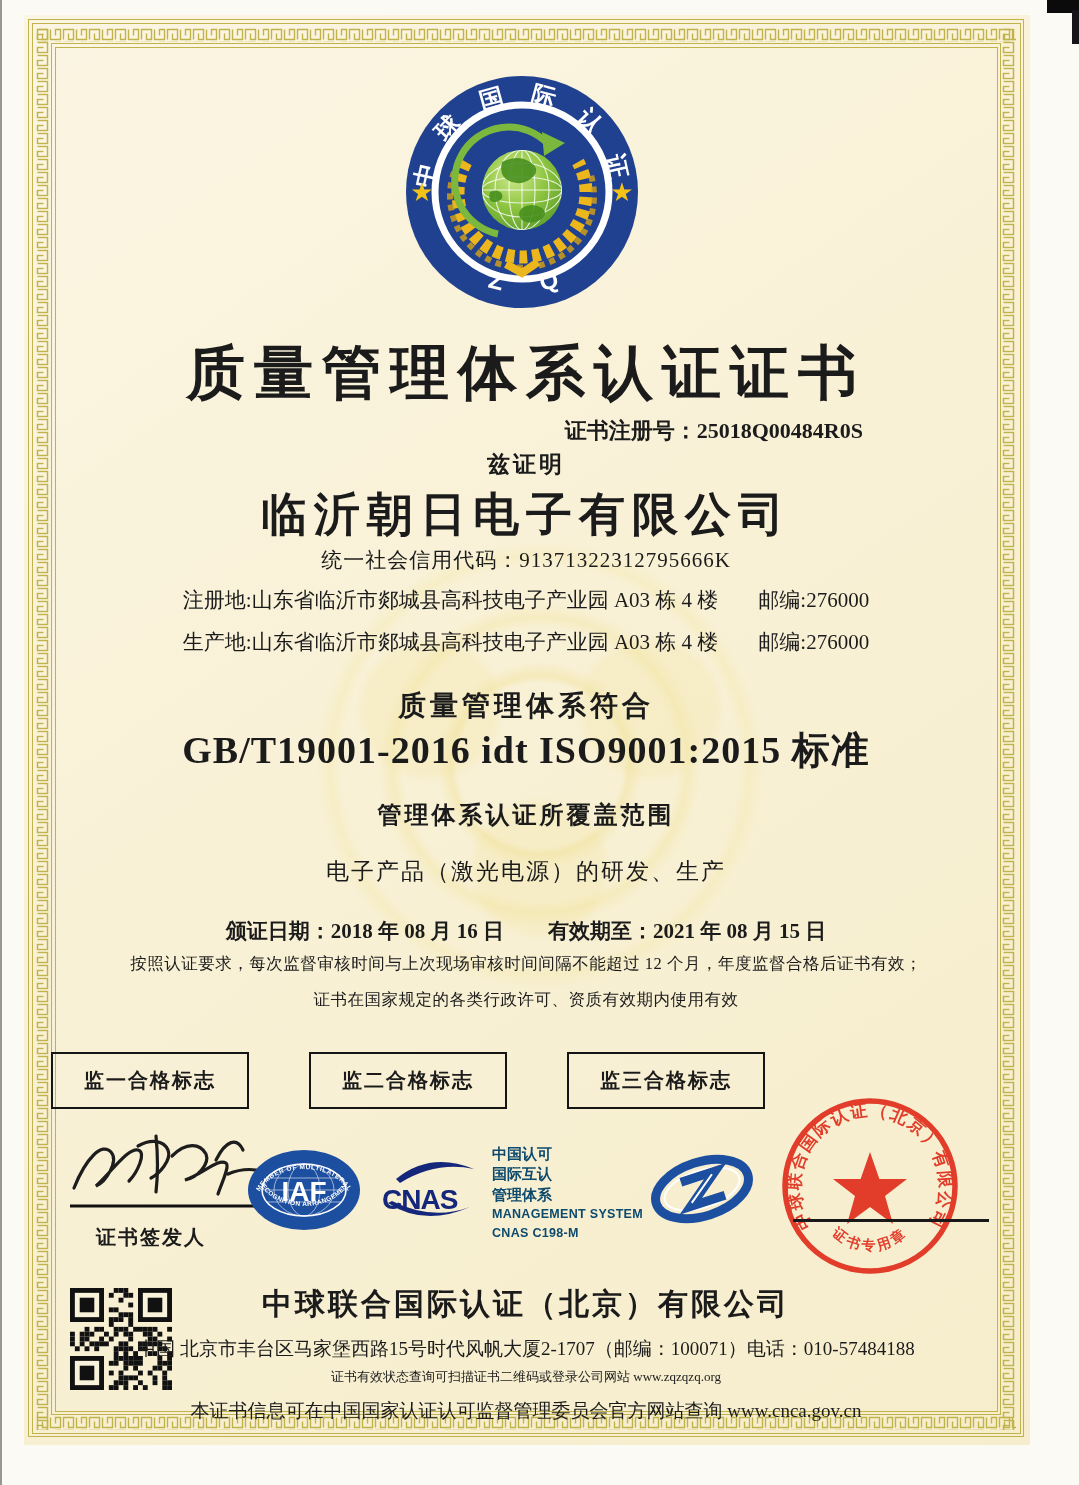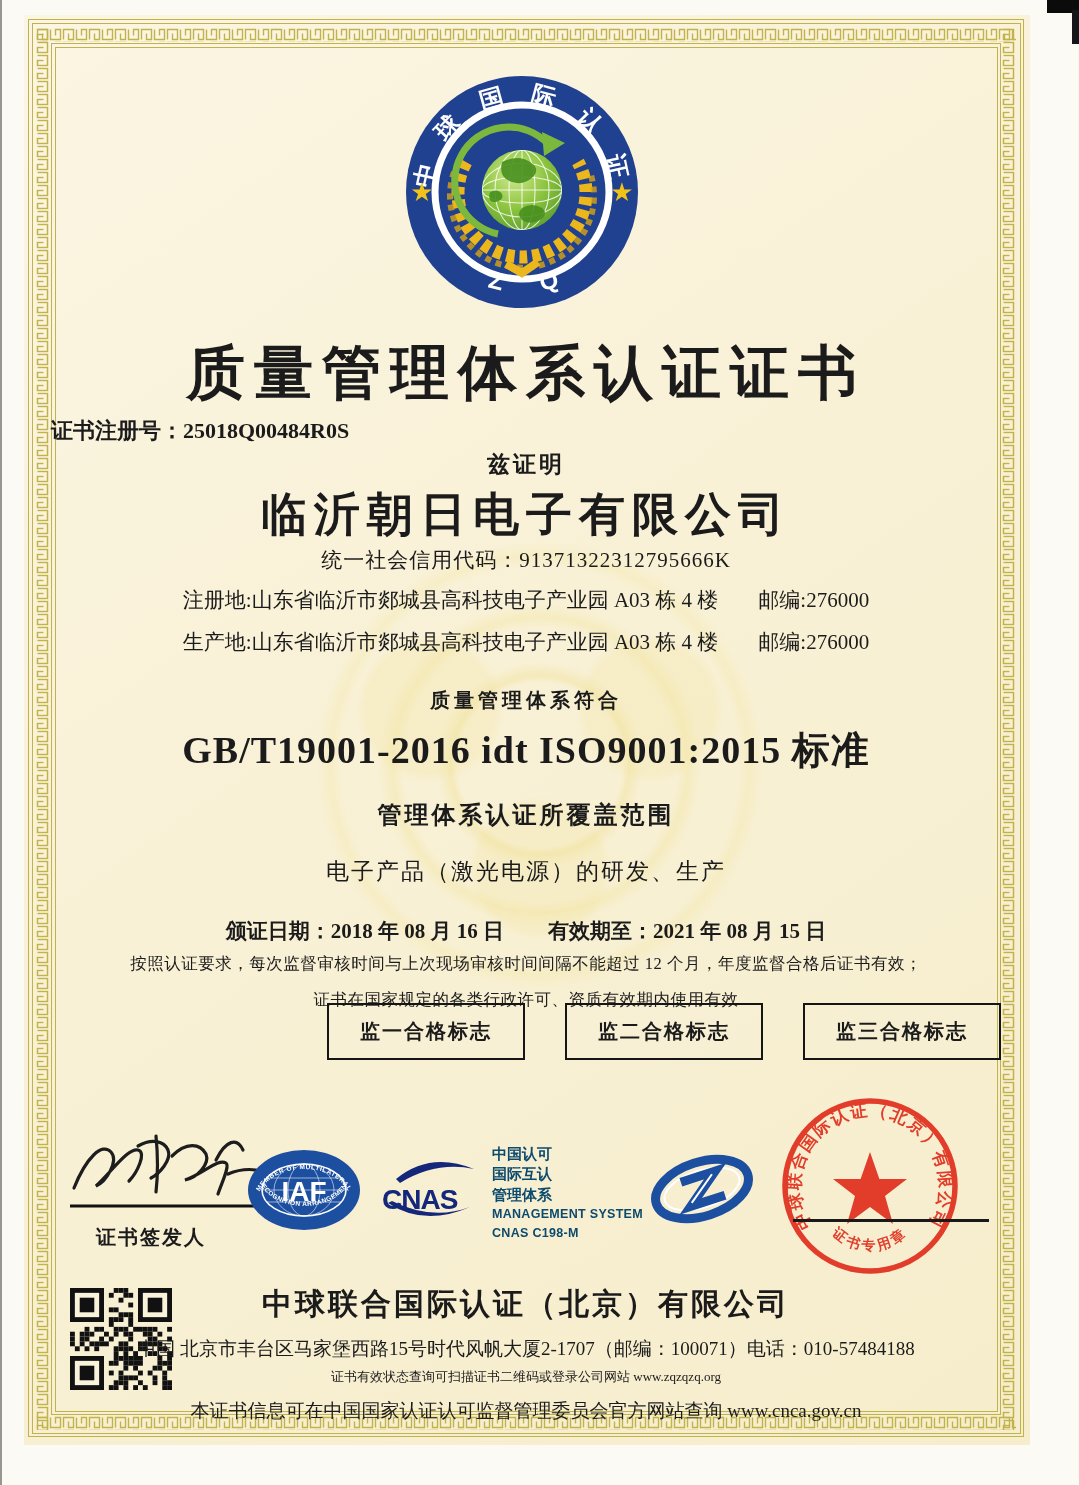--- a/index.html
+++ b/index.html
@@ -31,36 +31,36 @@
       radial-gradient(circle at 50% 72%, rgba(240,226,150,.22) 0 15%, rgba(240,226,150,0) 17%);}
   
   .dl{position:absolute;border:1.2px solid var(--gold);}
   .dl::after{content:"";position:absolute;inset:2.5px;border:1.1px solid var(--gold);}
   .dl-outer{left:28px;top:19px;width:996px;height:1418px;}
   .dl-inner{left:51px;top:43px;width:950px;height:1372px;}
   .strip{position:absolute;}
   
   .line{position:absolute;left:51px;width:950px;text-align:center;white-space:nowrap;}
   .title{top:334px;font-size:59px;font-weight:bold;letter-spacing:9px;}
-  .certno{top:416px;font-size:22px;font-weight:bold;text-align:left;}
+  .certno{top:416px;font-size:22px;font-weight:bold;text-align:right;padding-right:138px;}
   .hereby{top:449px;font-size:23px;font-weight:bold;letter-spacing:3px;}
   .company{top:484px;font-size:46px;font-weight:bold;letter-spacing:7px;}
   .credit{top:546px;font-size:21px;letter-spacing:1px;}
   .addr{display:flex;justify-content:center;gap:40px;font-size:21px;}
   .addr1{top:586px;}
   .addr2{top:628px;}
-  .conform{top:687px;font-size:20px;font-weight:bold;letter-spacing:4px;}
+  .conform{top:687px;font-size:28px;font-weight:bold;letter-spacing:4px;}
   .standard{top:725px;font-size:38px;font-weight:bold;letter-spacing:1px;}
   .scopelabel{top:799px;font-size:24px;font-weight:bold;letter-spacing:3px;}
   .scope{top:856px;font-size:23px;letter-spacing:2px;}
   .dates{top:917px;font-size:21px;font-weight:600;display:flex;justify-content:center;gap:44px;}
   .note{font-size:16.5px;letter-spacing:.5px;}
   .note1{top:953px;}
   .note2{top:989px;}
-  .boxes{top:1003px;display:flex;justify-content:flex-end;gap:40px;}
+  .boxes{top:1052px;display:flex;justify-content:flex-start;gap:60px;}
   .abox{width:198px;height:57px;border:2.5px solid #151515;display:flex;align-items:center;justify-content:center;
     font-size:20px;font-weight:bold;letter-spacing:2px;background:rgba(255,255,255,.06);}
   
   .sig{position:absolute;left:66px;top:1130px;}
   .sig-label{position:absolute;left:96px;top:1224px;font-size:20px;font-weight:600;letter-spacing:2px;}
   .iaf{position:absolute;left:246px;top:1148px;}
   .cnas{position:absolute;left:380px;top:1153px;}
   .cnas-text{position:absolute;left:492px;top:1144px;font-family:"Liberation Sans","DejaVu Sans",sans-serif;color:#0c4a6e;}
   .cnas-text .zh{font-size:15px;font-weight:bold;line-height:1.35;}
   .cnas-text .en{font-size:12.5px;font-weight:bold;line-height:1.5;letter-spacing:.3px;}

